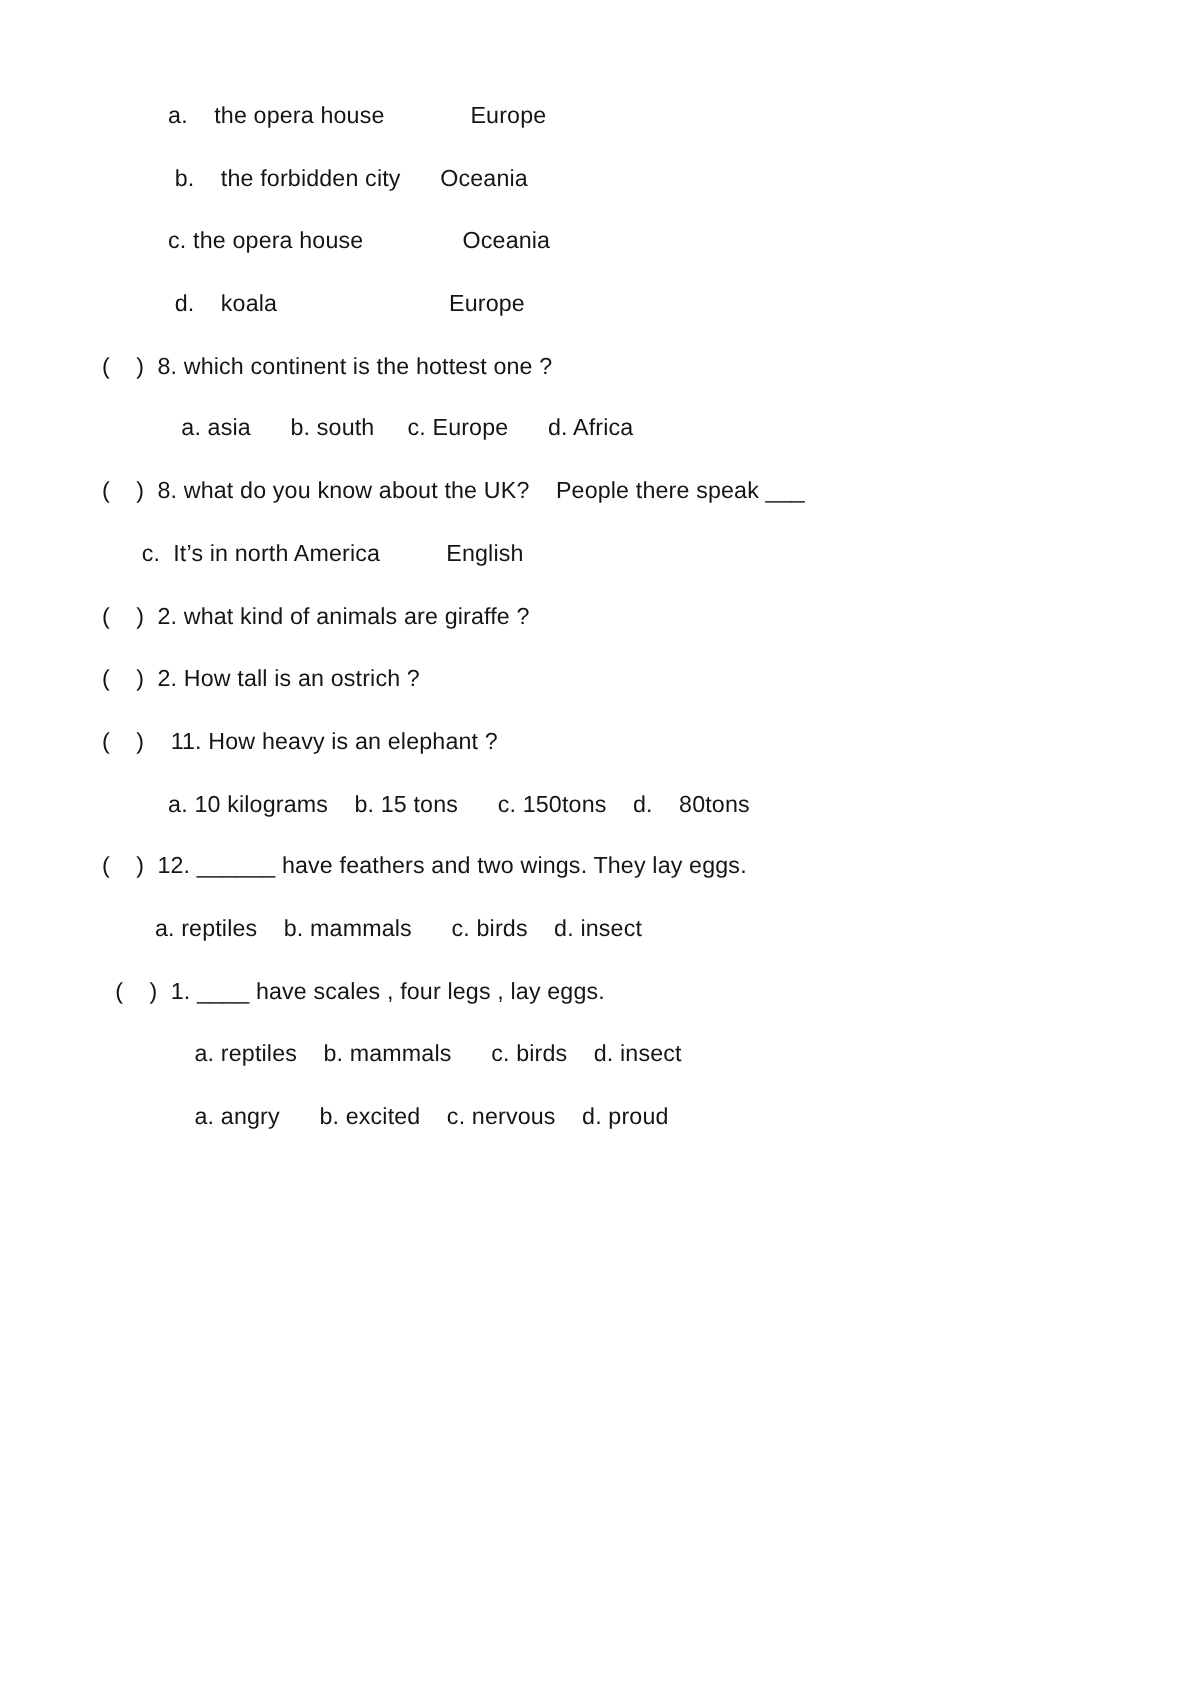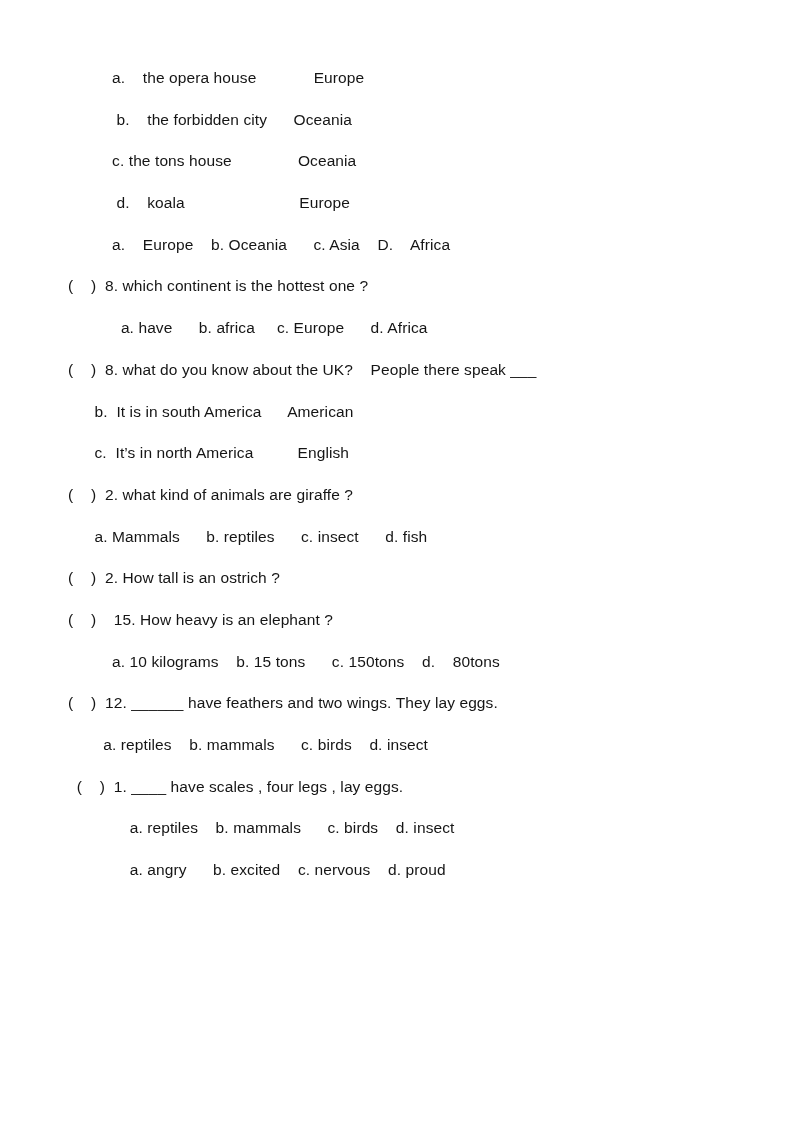--- a/index.html
+++ b/index.html
@@ -25,31 +25,28 @@
     height: 41.7px;
     letter-spacing: 0.1px;
   }
 </style>
 </head>
 <body>
 
 <div class="page">
   <div class="line">          a.    the opera house             Europe</div>
   <div class="line">           b.    the forbidden city      Oceania</div>
-  <div class="line">          c. the tons house               Oceania</div>
+  <div class="line">          c. the opera house               Oceania</div>
   <div class="line">           d.    koala                          Europe</div>
-  <div class="line">          a.    Europe    b. Oceania      c. Asia    D.    Africa</div>
   <div class="line">(    )  8. which continent is the hottest one ?</div>
-  <div class="line">            a. have      b. africa     c. Europe      d. Africa</div>
+  <div class="line">            a. asia      b. south     c. Europe      d. Africa</div>
   <div class="line">(    )  8. what do you know about the UK?    People there speak ___</div>
-  <div class="line">      b.  It is in south America      American</div>
   <div class="line">      c.  It’s in north America          English</div>
   <div class="line">(    )  2. what kind of animals are giraffe ?</div>
-  <div class="line">      a. Mammals      b. reptiles      c. insect      d. fish</div>
   <div class="line">(    )  2. How tall is an ostrich ?</div>
-  <div class="line">(    )    15. How heavy is an elephant ?</div>
+  <div class="line">(    )    11. How heavy is an elephant ?</div>
   <div class="line">          a. 10 kilograms    b. 15 tons      c. 150tons    d.    80tons</div>
   <div class="line">(    )  12. ______ have feathers and two wings. They lay eggs.</div>
   <div class="line">        a. reptiles    b. mammals      c. birds    d. insect</div>
   <div class="line">  (    )  1. ____ have scales , four legs , lay eggs.</div>
   <div class="line">              a. reptiles    b. mammals      c. birds    d. insect</div>
   <div class="line">              a. angry      b. excited    c. nervous    d. proud</div>
 </div>
 
 </body></html>

